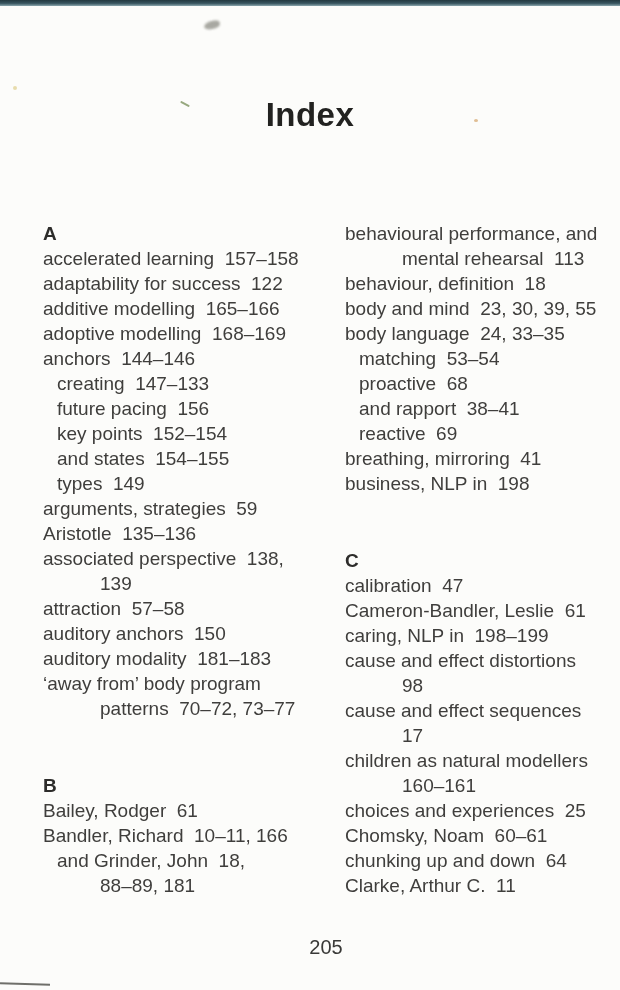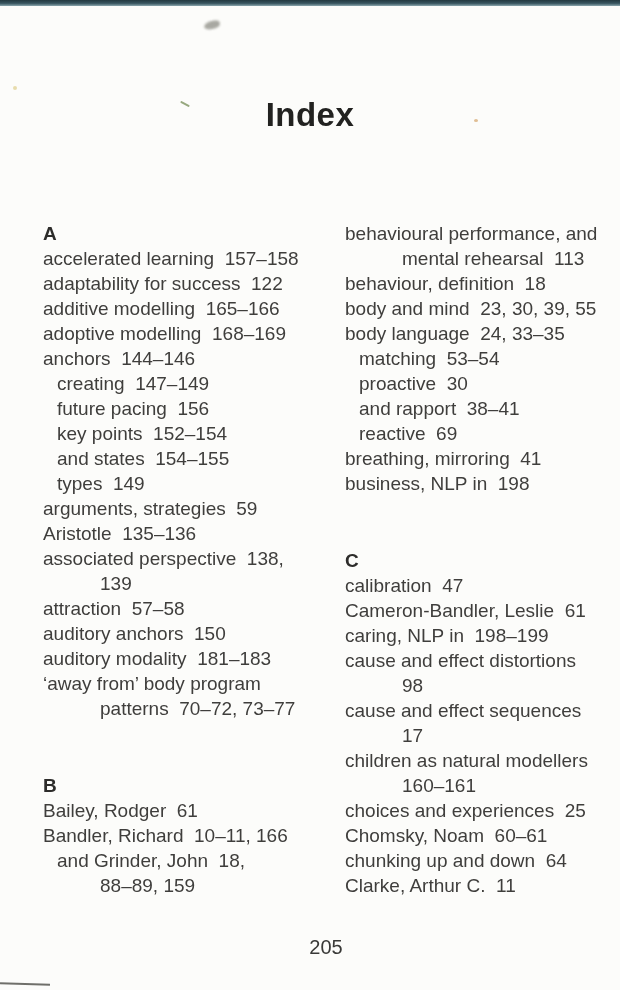--- a/index.html
+++ b/index.html
@@ -82,52 +82,52 @@
   <h1 class="page-title">Index</h1>
 
   <div class="col col-left" id="col-left">
       <div class="section">
         <div class="letter">A</div>
         <div class="line indent-0">accelerated learning  157–158</div>
         <div class="line indent-0">adaptability for success  122</div>
         <div class="line indent-0">additive modelling  165–166</div>
         <div class="line indent-0">adoptive modelling  168–169</div>
         <div class="line indent-0">anchors  144–146</div>
-        <div class="line indent-1">creating  147–149</div>
+        <div class="line indent-1">creating  147–133</div>
         <div class="line indent-1">future pacing  156</div>
         <div class="line indent-1">key points  152–154</div>
         <div class="line indent-1">and states  154–155</div>
         <div class="line indent-1">types  149</div>
         <div class="line indent-0">arguments, strategies  59</div>
         <div class="line indent-0">Aristotle  135–136</div>
         <div class="line indent-0">associated perspective  138,</div>
         <div class="line indent-2">139</div>
         <div class="line indent-0">attraction  57–58</div>
         <div class="line indent-0">auditory anchors  150</div>
         <div class="line indent-0">auditory modality  181–183</div>
         <div class="line indent-0">‘away from’ body program</div>
         <div class="line indent-2">patterns  70–72, 73–77</div>
       </div>
       <div class="section">
         <div class="letter">B</div>
         <div class="line indent-0">Bailey, Rodger  61</div>
         <div class="line indent-0">Bandler, Richard  10–11, 166</div>
         <div class="line indent-1">and Grinder, John  18,</div>
-        <div class="line indent-2">88–89, 159</div>
+        <div class="line indent-2">88–89, 181</div>
       </div>
     </div>
   <div class="col col-right" id="col-right">
       <div class="section">
         <div class="line indent-0">behavioural performance, and</div>
         <div class="line indent-2">mental rehearsal  113</div>
         <div class="line indent-0">behaviour, definition  18</div>
         <div class="line indent-0">body and mind  23, 30, 39, 55</div>
         <div class="line indent-0">body language  24, 33–35</div>
         <div class="line indent-1">matching  53–54</div>
-        <div class="line indent-1">proactive  30</div>
+        <div class="line indent-1">proactive  68</div>
         <div class="line indent-1">and rapport  38–41</div>
         <div class="line indent-1">reactive  69</div>
         <div class="line indent-0">breathing, mirroring  41</div>
         <div class="line indent-0">business, NLP in  198</div>
       </div>
       <div class="section">
         <div class="letter">C</div>
         <div class="line indent-0">calibration  47</div>
         <div class="line indent-0">Cameron-Bandler, Leslie  61</div>
         <div class="line indent-0">caring, NLP in  198–199</div>

